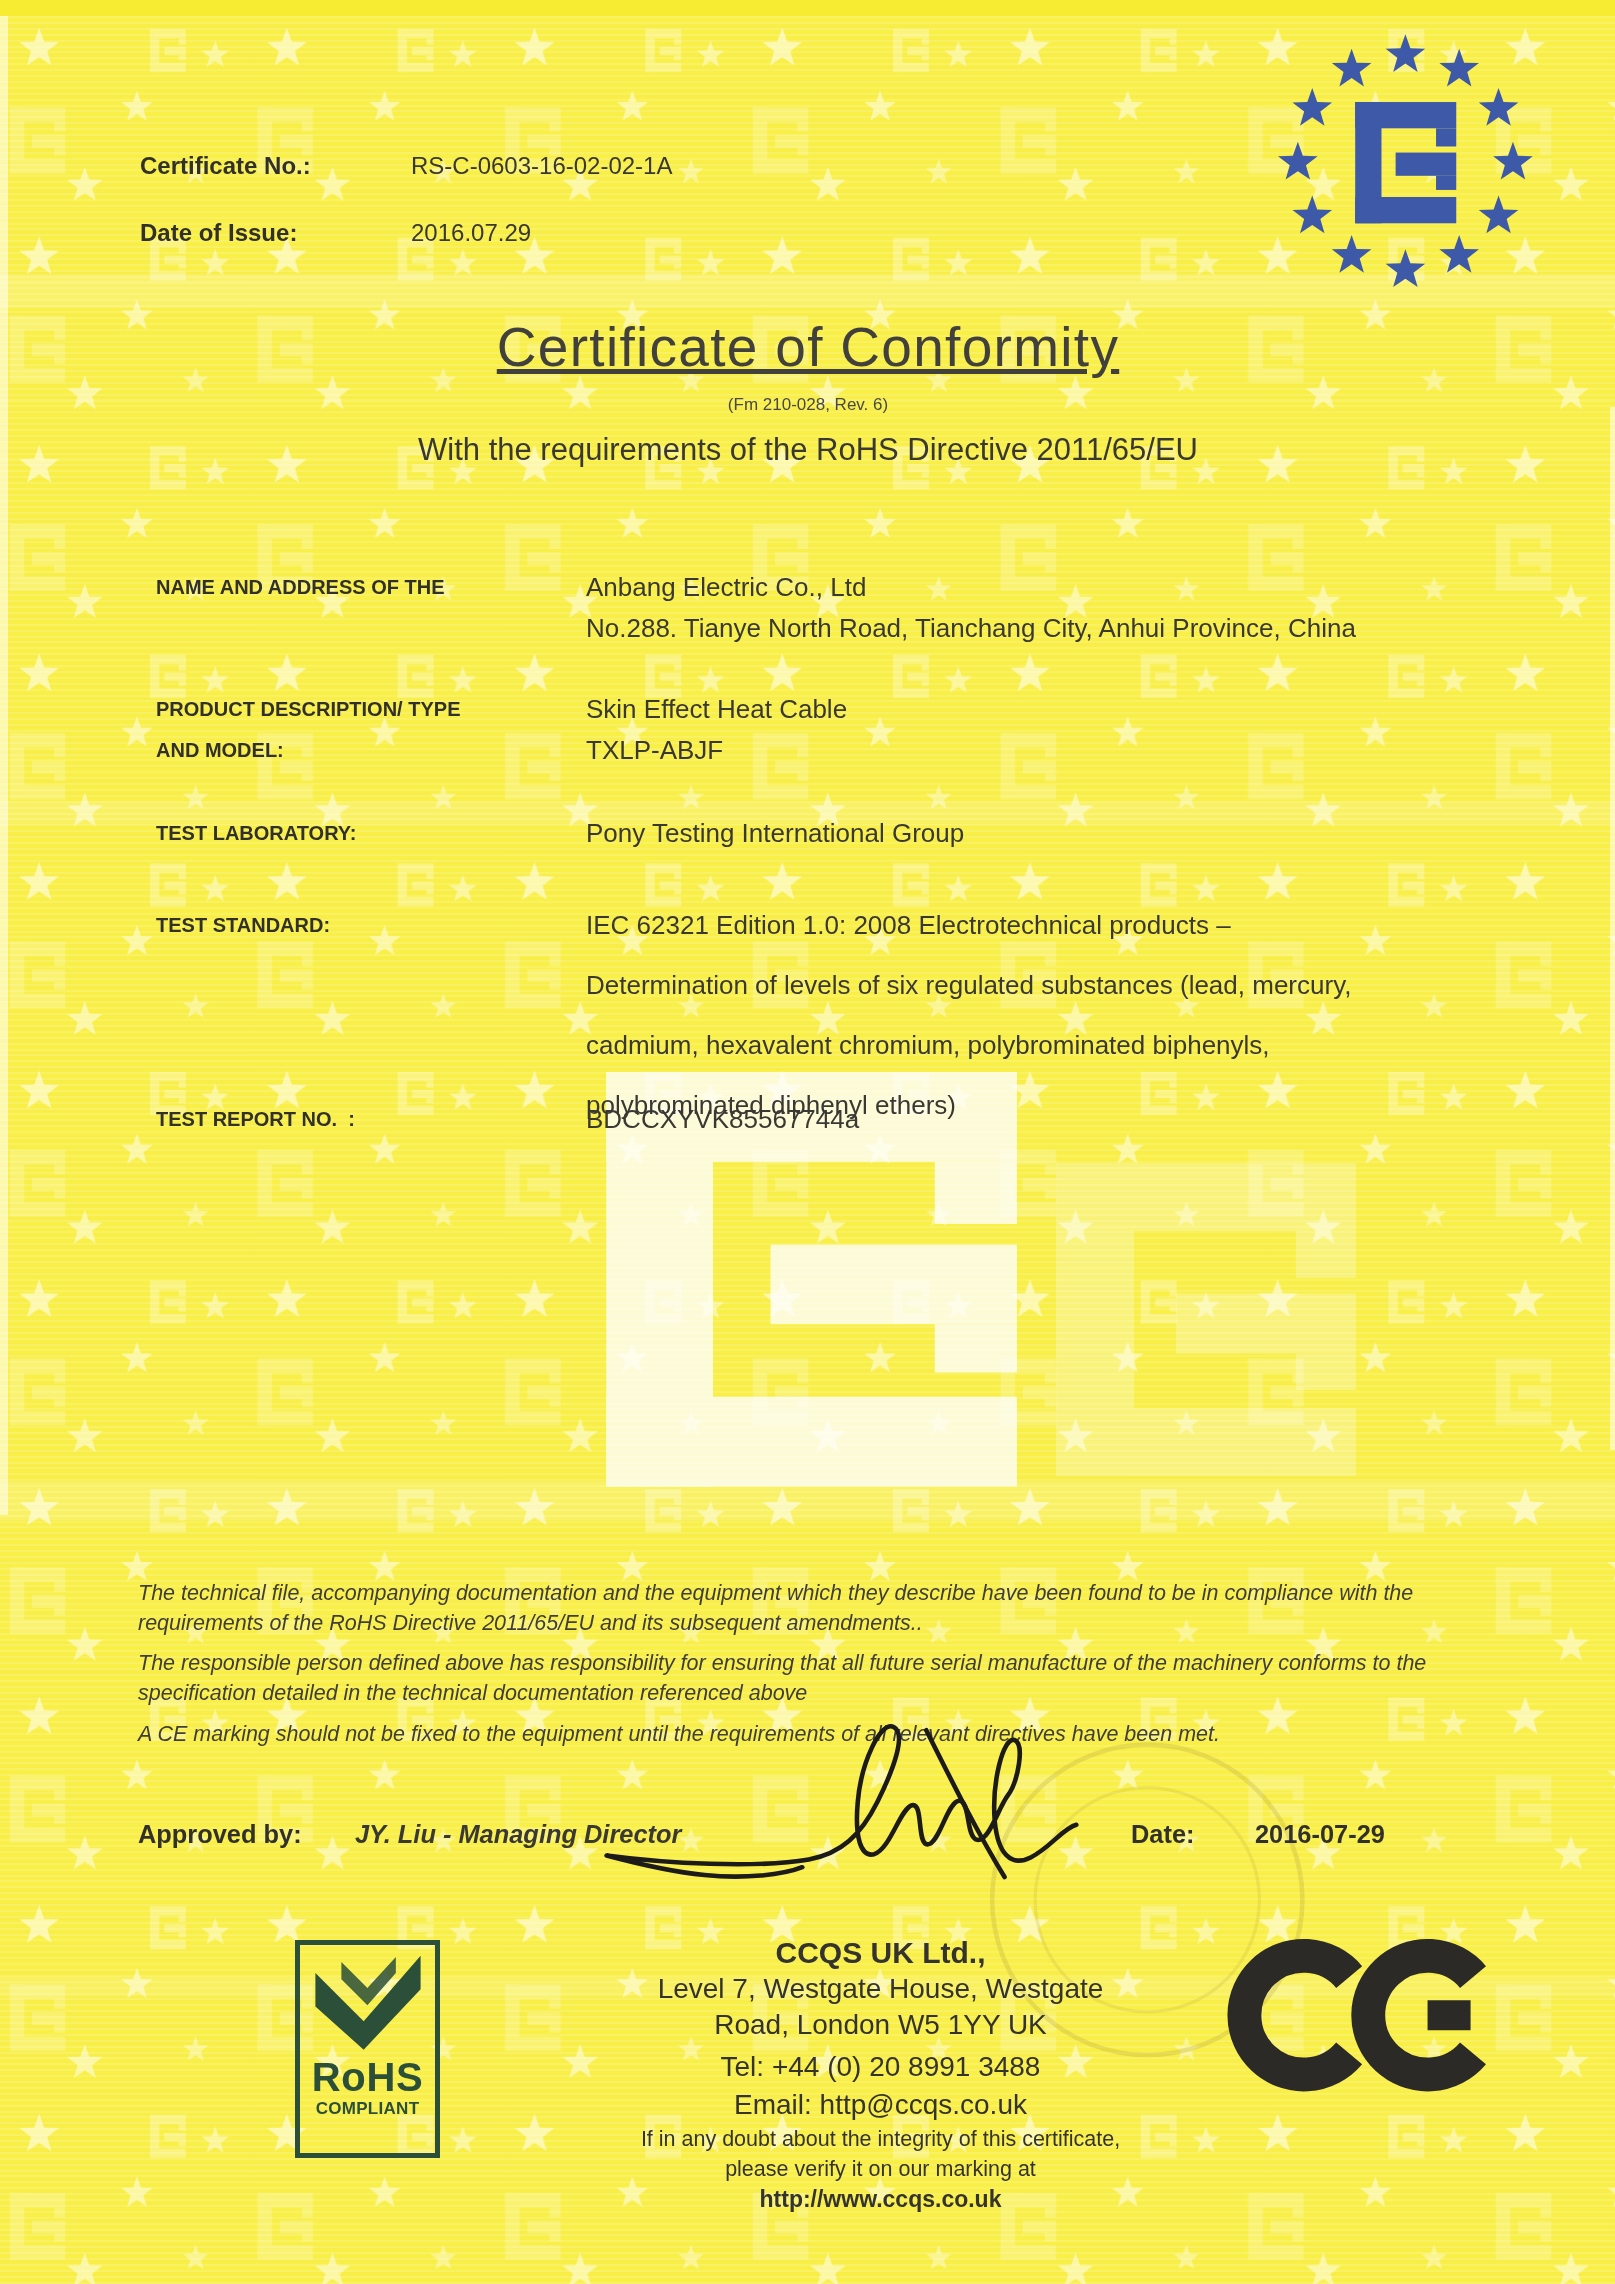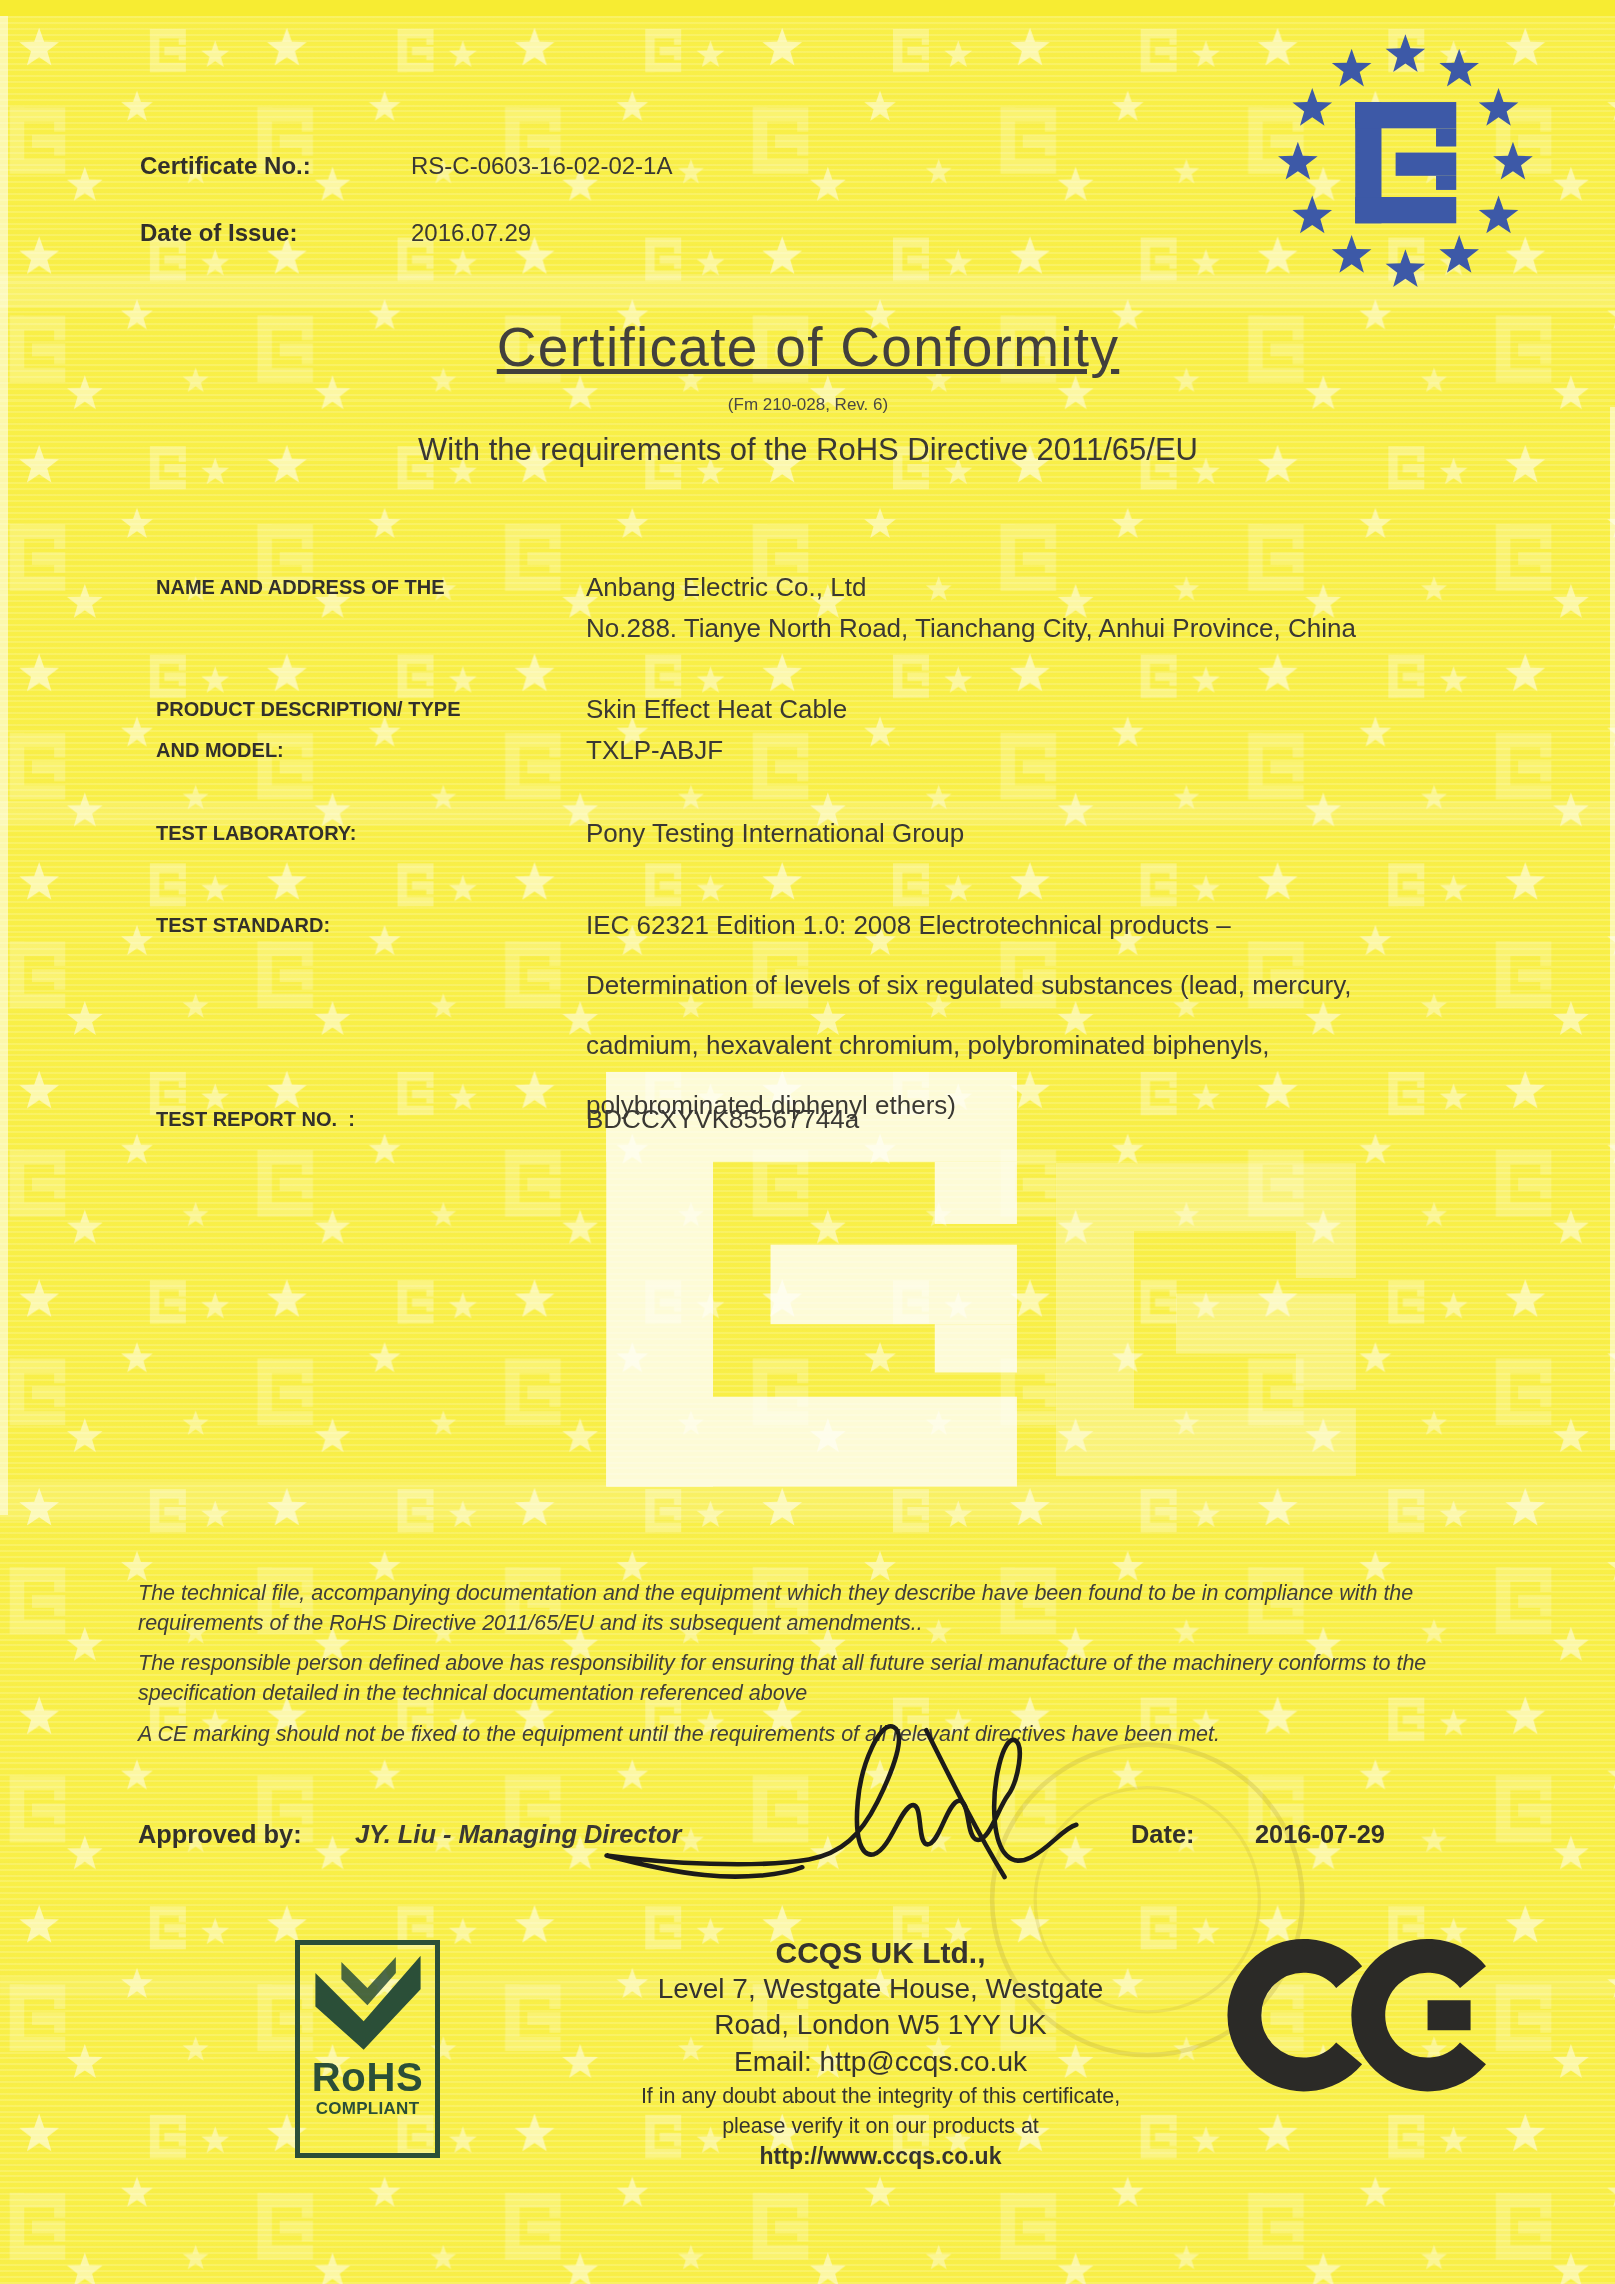--- a/index.html
+++ b/index.html
@@ -198,23 +198,24 @@
         <path d="M52,16 L94,58 L140,8 L140,34 L94,86 L52,44 Z" fill="#2b4f38" opacity="0.85"></path>
       </svg>
       <div class="rohs-word">RoHS</div>
       <div class="rohs-sub">COMPLIANT</div>
     </div>
 
     <div class="issuer">
       <div class="name">CCQS UK Ltd.,</div>
       <div class="addr">Level 7, Westgate House, Westgate</div>
       <div class="addr">Road, London W5 1YY UK</div>
+      <div class="tel">Tel: +44 (0) 20 8991 3488</div>
       <div class="email">Email: http@ccqs.co.uk</div>
       <div class="small">If in any doubt about the integrity of this certificate,</div>
-      <div class="small">please verify it on our products at</div>
+      <div class="small">please verify it on our marking at</div>
       <div class="url">http://www.ccqs.co.uk</div>
     </div>
 
     <div class="edge" style="left:0;top:0;width:7.8px;height:1499px;"></div>
     <div class="edge" style="right:0;top:391px;width:6.5px;height:1043px;"></div>
 
   </div>
 </div>
 
 

